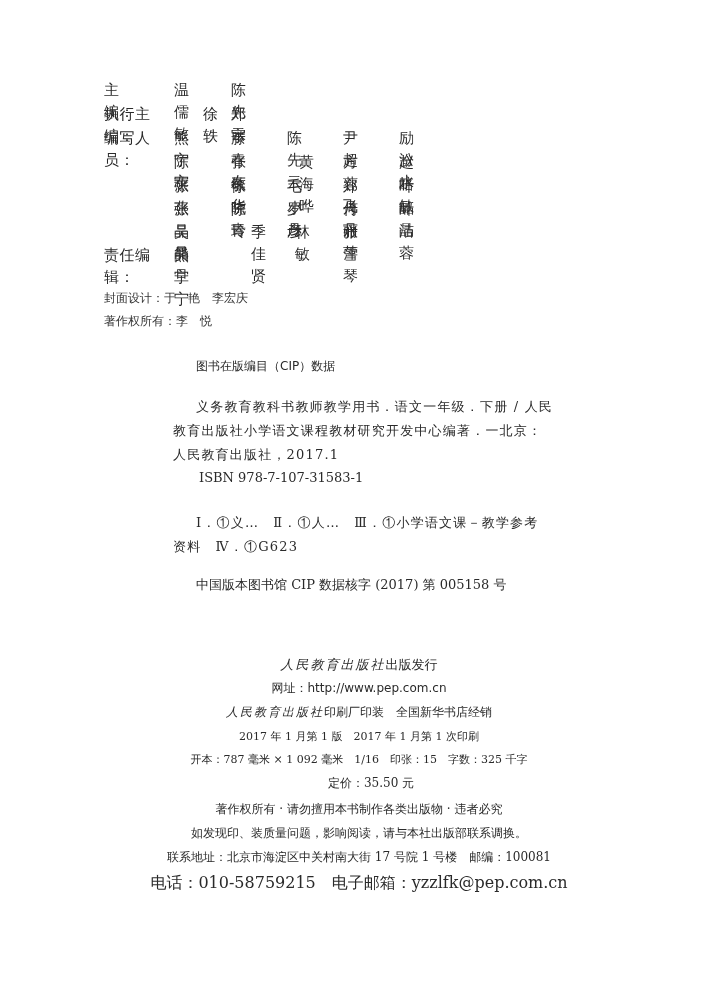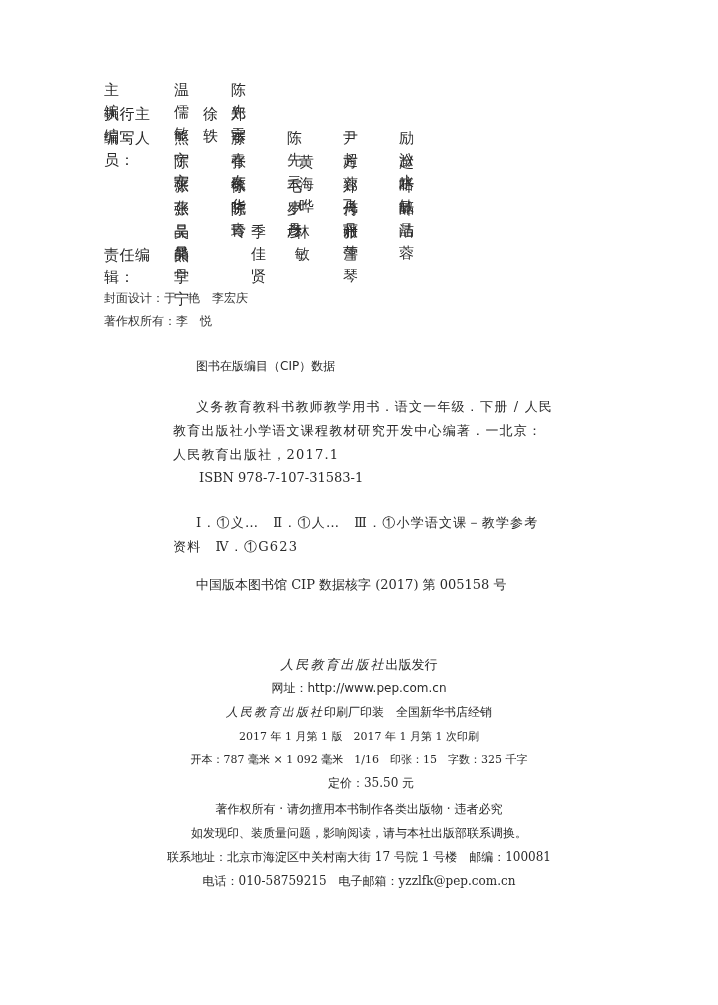--- a/index.html
+++ b/index.html
@@ -101,14 +101,14 @@
   <div class="abs pub pub-sans" style="top:680px; font-size:12px;">网址：http://www.pep.com.cn</div>
   <div class="abs pub pub-sans" style="top:704px; font-size:12px;">
     <span class="logo" style="font-family:'DejaVu Serif', serif;">人民教育出版社</span><span>印刷厂印装　全国新华书店经销</span>
   </div>
   <div class="abs pub pub-small" style="top:729px;">2017 年 1 月第 1 版　2017 年 1 月第 1 次印刷</div>
   <div class="abs pub pub-small" style="top:752px;">开本：787 毫米 × 1 092 毫米　1/16　印张：15　字数：325 千字</div>
   <div class="abs pub" style="top:775px; font-size:12px;padding-left:12px;">定价：35.50 元</div>
   <div class="abs pub" style="top:801px; font-size:12px;">著作权所有 · 请勿擅用本书制作各类出版物 · 违者必究</div>
   <div class="abs pub" style="top:825px; font-size:12px;">如发现印、装质量问题，影响阅读，请与本社出版部联系调换。</div>
   <div class="abs pub" style="top:849px; font-size:12px;">联系地址：北京市海淀区中关村南大街 17 号院 1 号楼　邮编：100081</div>
-  <div class="abs pub" style="top:873px; font-size:12px;">电话：010-58759215　电子邮箱：yzzlfk@pep.com.cn</div>
+  <div class="abs pub" style="top:873px; font-size:16px;">电话：010-58759215　电子邮箱：yzzlfk@pep.com.cn</div>
 </div>
 
 </body></html>

